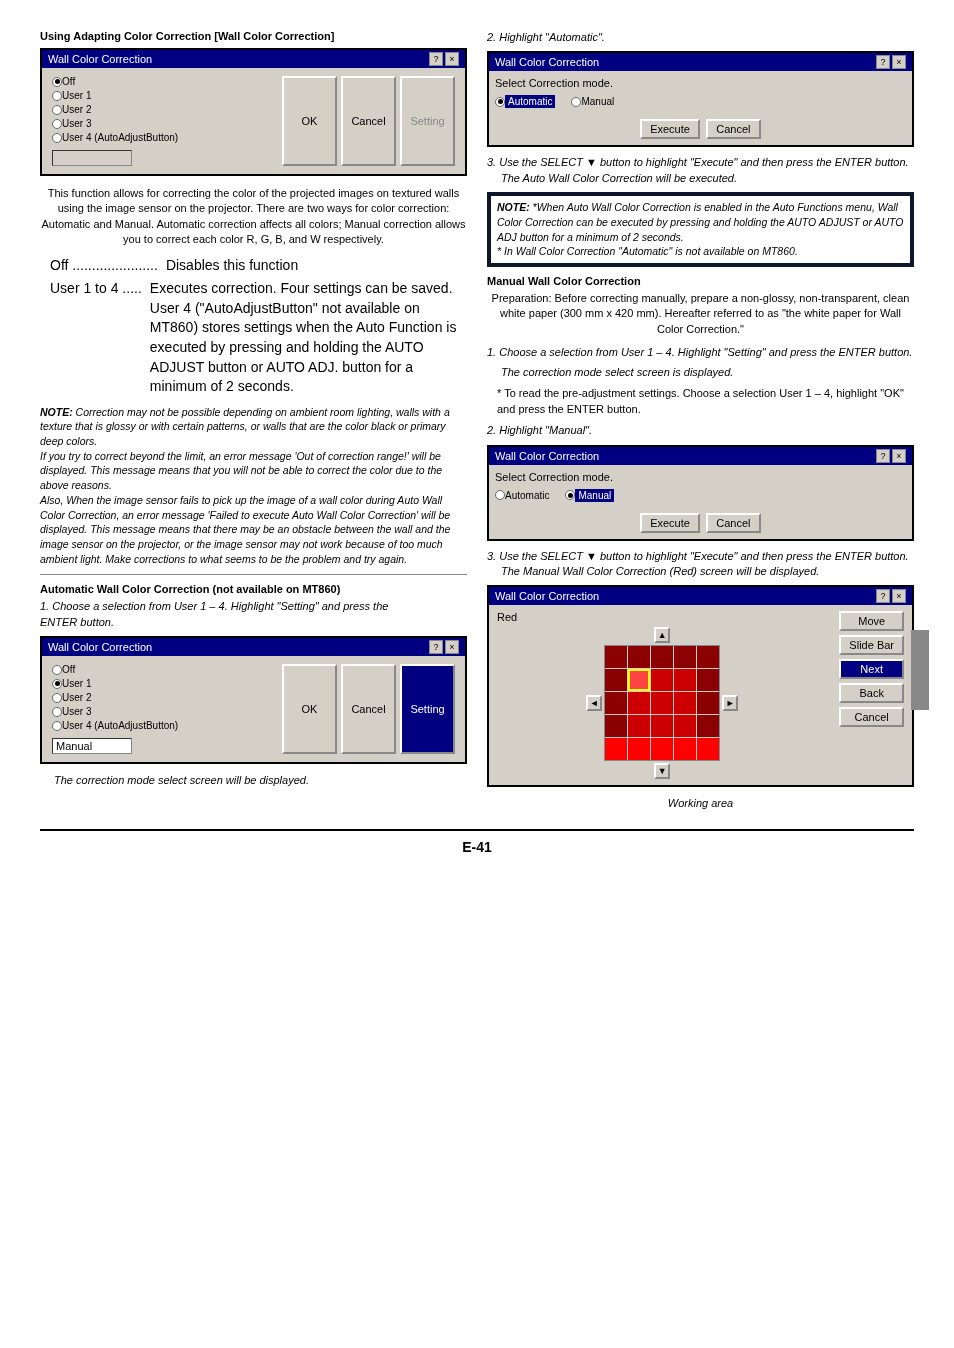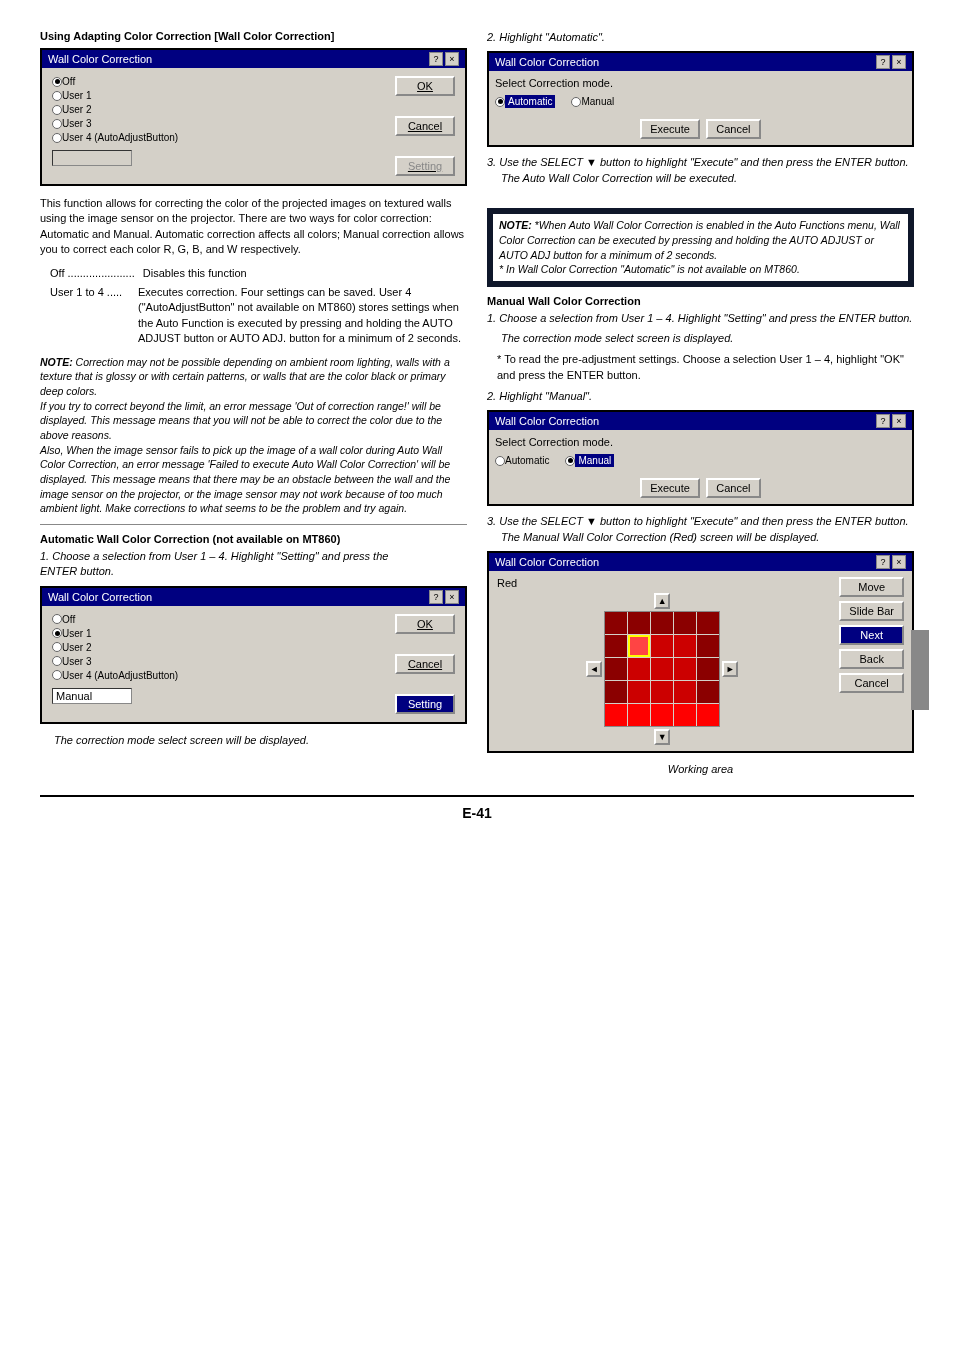--- a/index.html
+++ b/index.html
@@ -75,25 +75,24 @@
       display: flex;
       gap: 10px;
     }
 
     .dialog-options {
       flex: 1;
     }
 
     .dialog-buttons {
       display: flex;
-      flex-direction: column;
-      gap: 20px;
+      flex-direction: row;
+      gap: 4px;
       align-items: stretch;
       min-width: 60px;
-      text-decoration: underline;
     }
 
     .dialog-btn {
       background: #d4d0c8;
       border: 2px solid;
       border-color: #fff #888 #888 #fff;
       padding: 2px 8px;
       font-size: 11px;
       cursor: pointer;
       text-align: center;
@@ -144,32 +143,33 @@
       font-size: 11px;
       padding: 1px 3px;
       margin-top: 4px;
     }
 
     
     .body-text {
       font-size: 11px;
       line-height: 1.4;
       margin-bottom: 8px;
+      text-align: center;
     }
 
     .indent-list {
       margin-left: 10px;
       margin-bottom: 8px;
     }
 
     .indent-item {
       display: flex;
       gap: 8px;
       margin-bottom: 4px;
-      font-size: 11px;
+      font-size: 14px;
       line-height: 1.4;
     }
 
     .indent-item .label {
       min-width: 60px;
       flex-shrink: 0;
     }
 
     .note-text {
       font-style: italic;
@@ -447,28 +447,31 @@
             <button class="dialog-btn">Cancel</button>
           </div>
         </div>
       </div>
 
       <div class="numbered-item">
         <em>3.  Use the SELECT ▼ button to highlight "Execute" and then press the ENTER button.</em><br>
         <em style="margin-left:14px;">The Auto Wall Color Correction will be executed.</em>
       </div>
 
-      <div style="border: 6px solid #0f172a; padding: 4px 6px; margin-bottom: 8px; margin-top:22px;">
+      <div style="border: 4px solid #0f172a; padding: 4px 6px; margin-bottom: 8px; margin-top:6px;">
         <p style="font-style:italic; font-size:10.5px; line-height:1.4;">
           <strong>NOTE:</strong> *When Auto Wall Color Correction is enabled in the Auto Functions menu, Wall Color Correction can be executed by pressing and holding the AUTO ADJUST or AUTO ADJ button for a minimum of 2 seconds.<br>
           * In Wall Color Correction "Automatic" is not available on MT860.
         </p>
       </div>
 
       <div class="subsection-heading">Manual Wall Color Correction</div>
+      <div class="body-text">
+        Preparation: Before correcting manually, prepare a non-glossy, non-transparent, clean white paper (300 mm x 420 mm). Hereafter referred to as "the white paper for Wall Color Correction."
+      </div>
 
       <div class="numbered-item">
         <em>1.  Choose a selection from User 1 – 4. Highlight "Setting" and press the ENTER button.</em>
       </div>
       <div class="correction-caption" style="margin-left:14px;">The correction mode select screen is displayed.</div>
       <div class="asterisk-note">*  To read the pre-adjustment settings. Choose a selection User 1 – 4, highlight "OK" and press the ENTER button.</div>
 
       <div class="numbered-item">
         <em>2.  Highlight "Manual".</em>
       </div>

